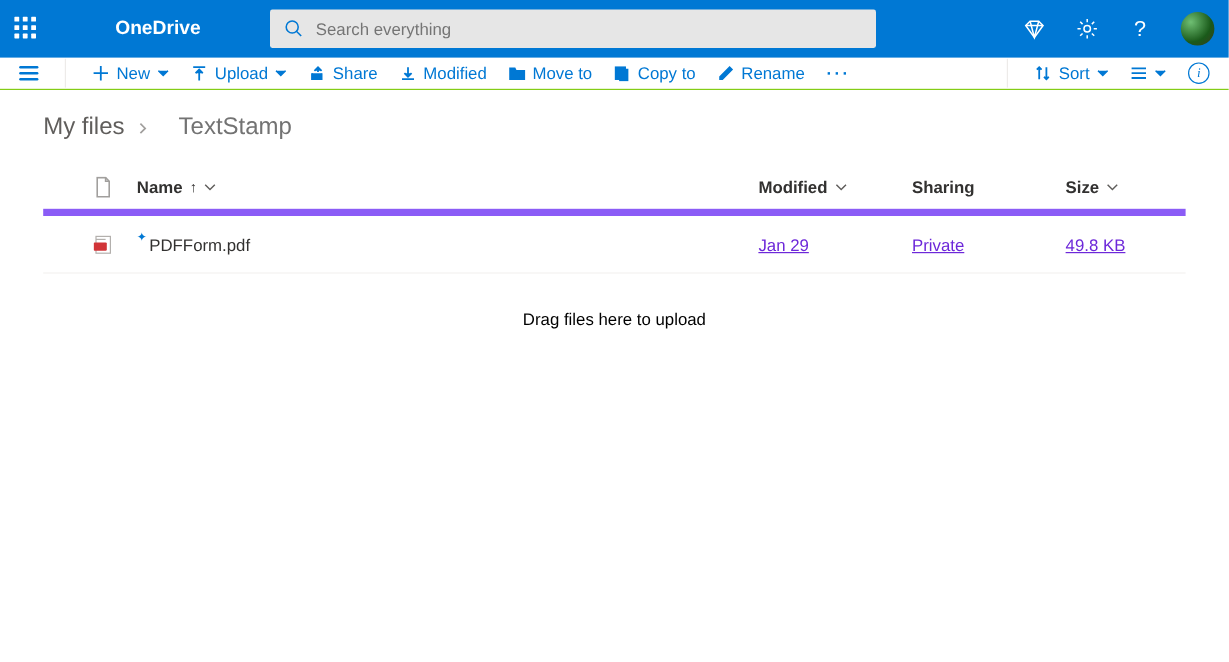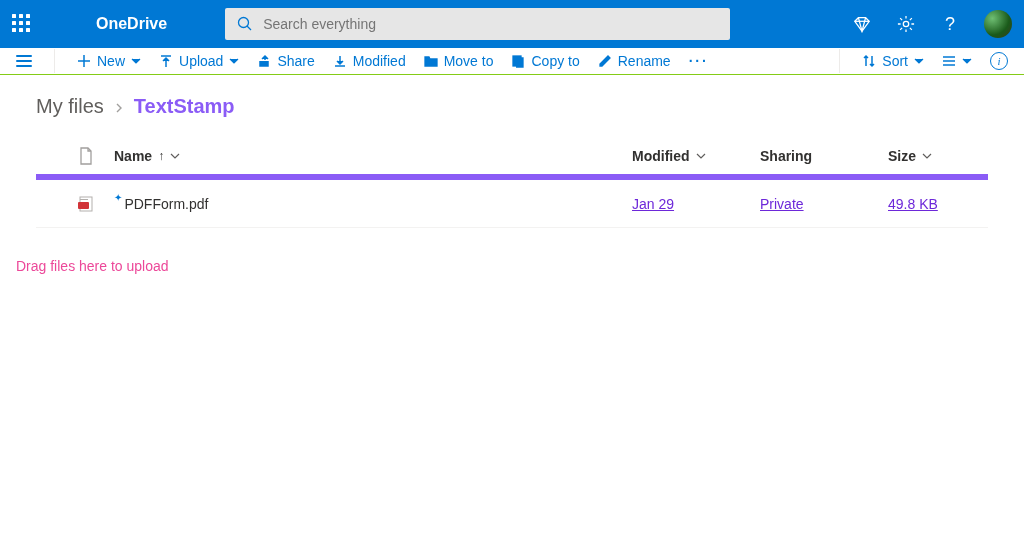--- a/index.html
+++ b/index.html
@@ -119,21 +119,21 @@
     .scroll::-webkit-scrollbar-thumb { background: #c8c6c4; }
     .breadcrumb {
       display: flex;
       align-items: center;
       gap: 10px;
       padding: 20px 36px;
       font-size: 20px;
     }
     .breadcrumb .root { color: #605e5c; cursor:pointer; }
     .breadcrumb .sep { color: #a19f9d; }
-    .breadcrumb .current { font-weight: 700; color: #8b5cf6; }
+    .breadcrumb .current { font-weight: 400; color: #737373; margin-left: 15px; }
     
     .table { padding: 0 36px; }
     .thead, .trow {
       display: grid;
       grid-template-columns: 34px 28px 1fr 120px 120px 100px;
       align-items: center;
       height: 42px;
       gap: 8px;
     }
     .thead {
@@ -151,22 +151,22 @@
     .thead .col svg.chev { stroke:#605e5c; }
     .trow {
       border-bottom: 1px solid #f3f2f1;
       height: 48px;
     }
     .trow .cell { color: #6d28d9; text-decoration: underline; }
     .trow .name-cell { color: #323130; display:flex; align-items:center; gap:2px; }
     .file-icon { display:flex; }
     .doc-icon { display:flex; color:#a19f9d; }
     .drag-hint {
-      text-align: left;
-      color: #ec4899;
+      text-align: center;
+      color: #000000;
       padding: 30px 16px;
     }
     .tick {
       font-size: 10px;
       color: #0078d4;
       position: relative;
       top: -6px;
     }
     .hamburger {
       display:flex;

